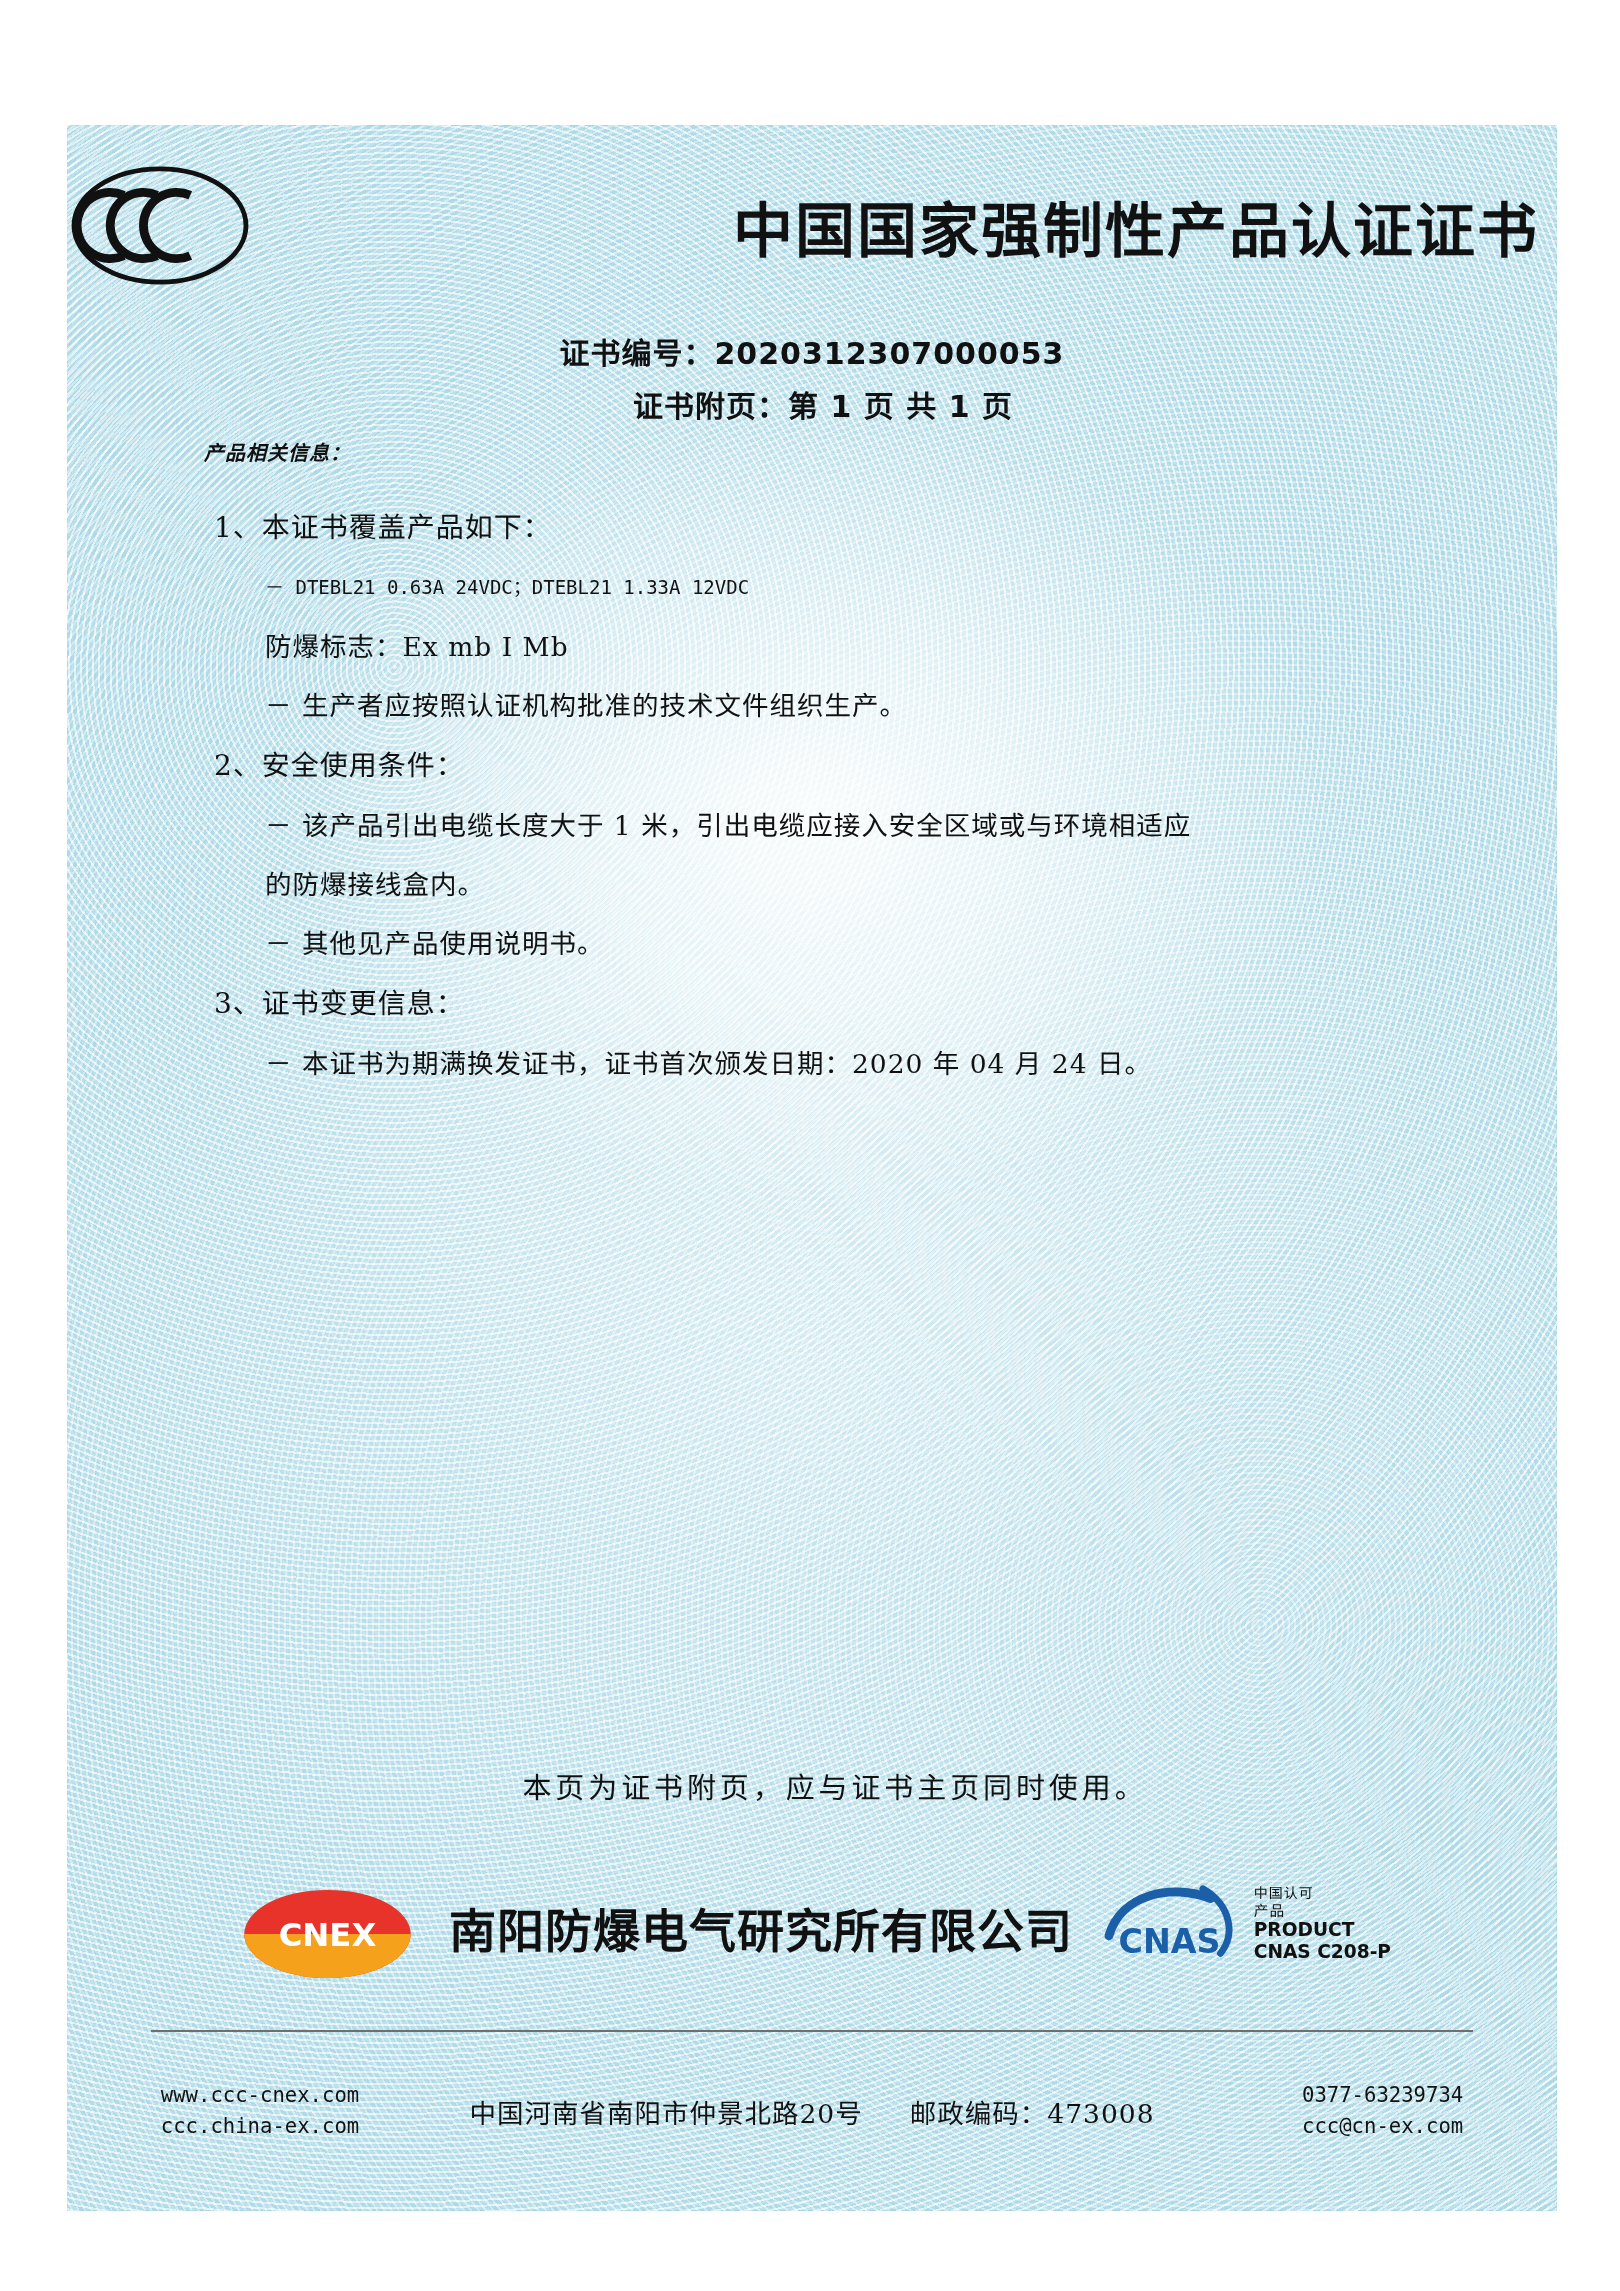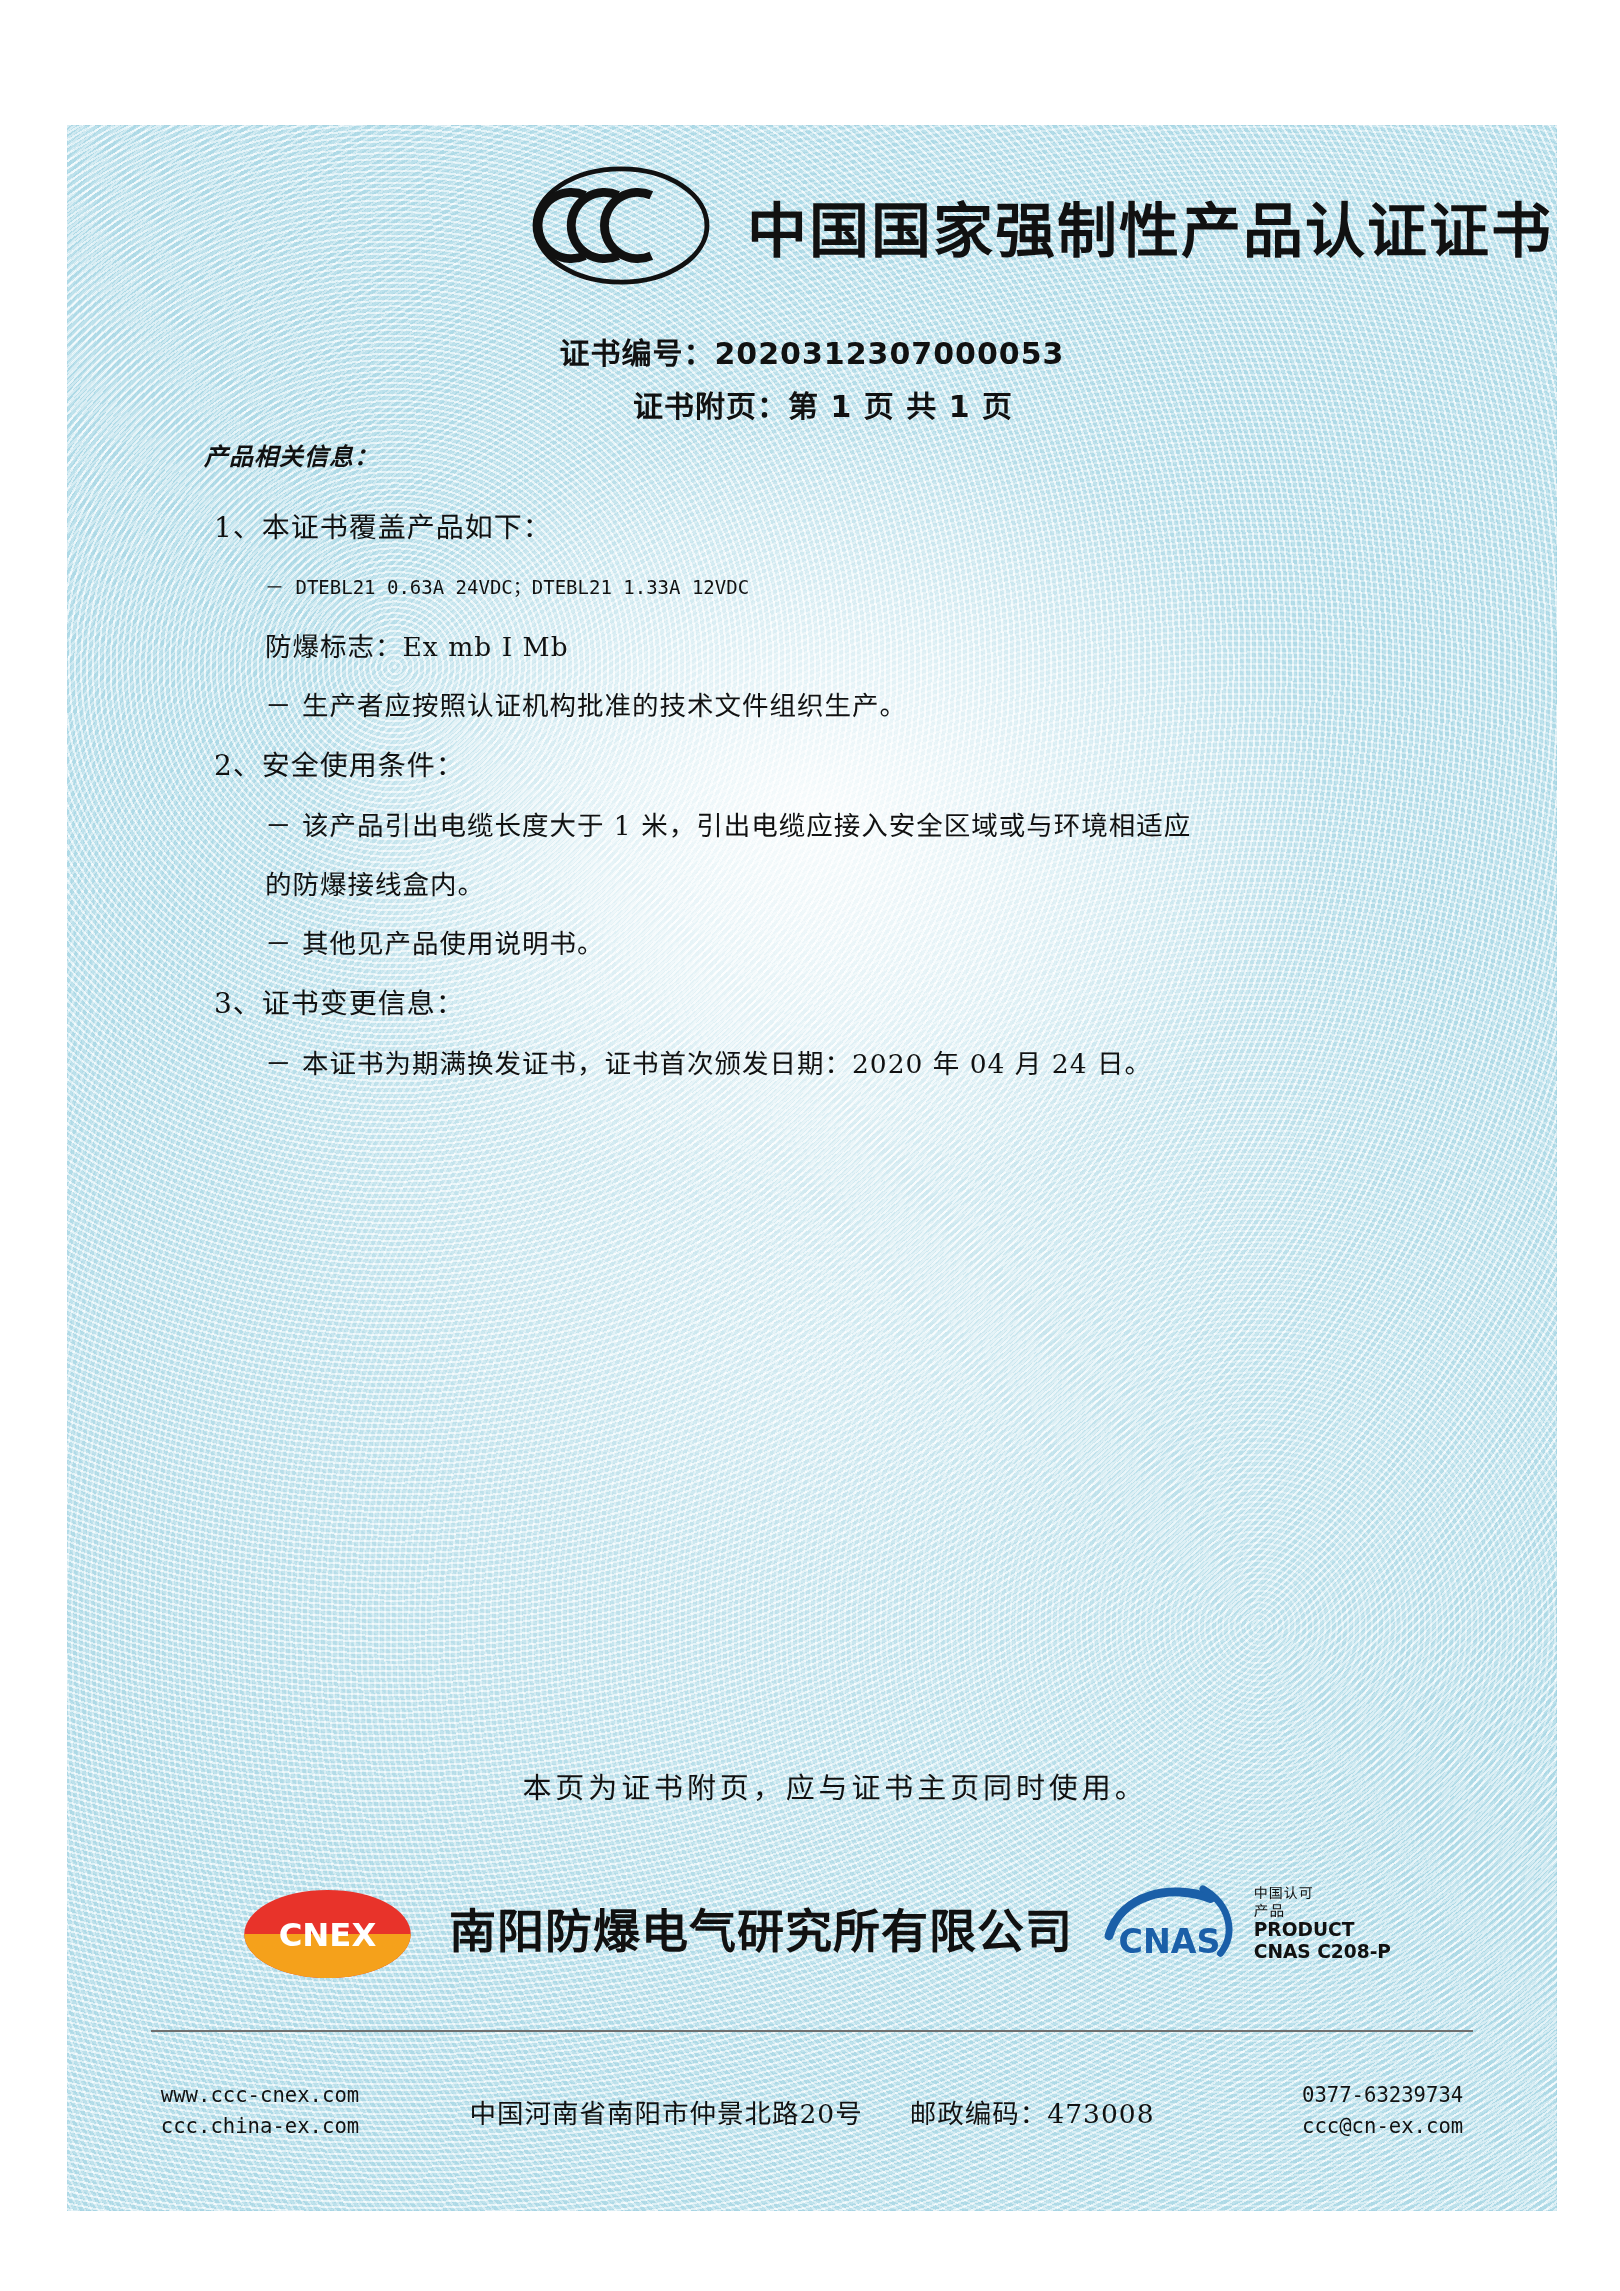--- a/index.html
+++ b/index.html
@@ -51,25 +51,25 @@
   }
   .content {
     position: absolute;
     inset: 0;
     z-index: 5;
   }
 
   
   .header {
     position: absolute;
-    left: 0; right: 4px;
+    left: 0; right: 18px;
     top: 37px;
     display: flex;
     align-items: center;
-    justify-content: flex-end;
+    justify-content: space-between;
     gap: 33px;
   }
   .ccc-logo { width: 186px; height: 127px; flex: none; }
   .main-title {
     font-size: 60px;
     font-weight: bold;
     letter-spacing: 2px;
     color: #111;
     white-space: nowrap;
     font-family: "DejaVu Sans", sans-serif;
@@ -85,21 +85,21 @@
     font-family: "DejaVu Sans", sans-serif;
     letter-spacing: 1px;
   }
   .cert-no  { top: 204px; }
   .cert-page{ top: 257px; padding-left: 22px; }
 
   .section-title {
     position: absolute;
     left: 137px;
     top: 312px;
-    font-size: 24px;
+    font-size: 20px;
     font-weight: bold;
     font-style: italic;
     color: #111;
     font-family: "DejaVu Serif", serif;
     letter-spacing: 1px;
   }
 
   
   .body-block {
     position: absolute;

